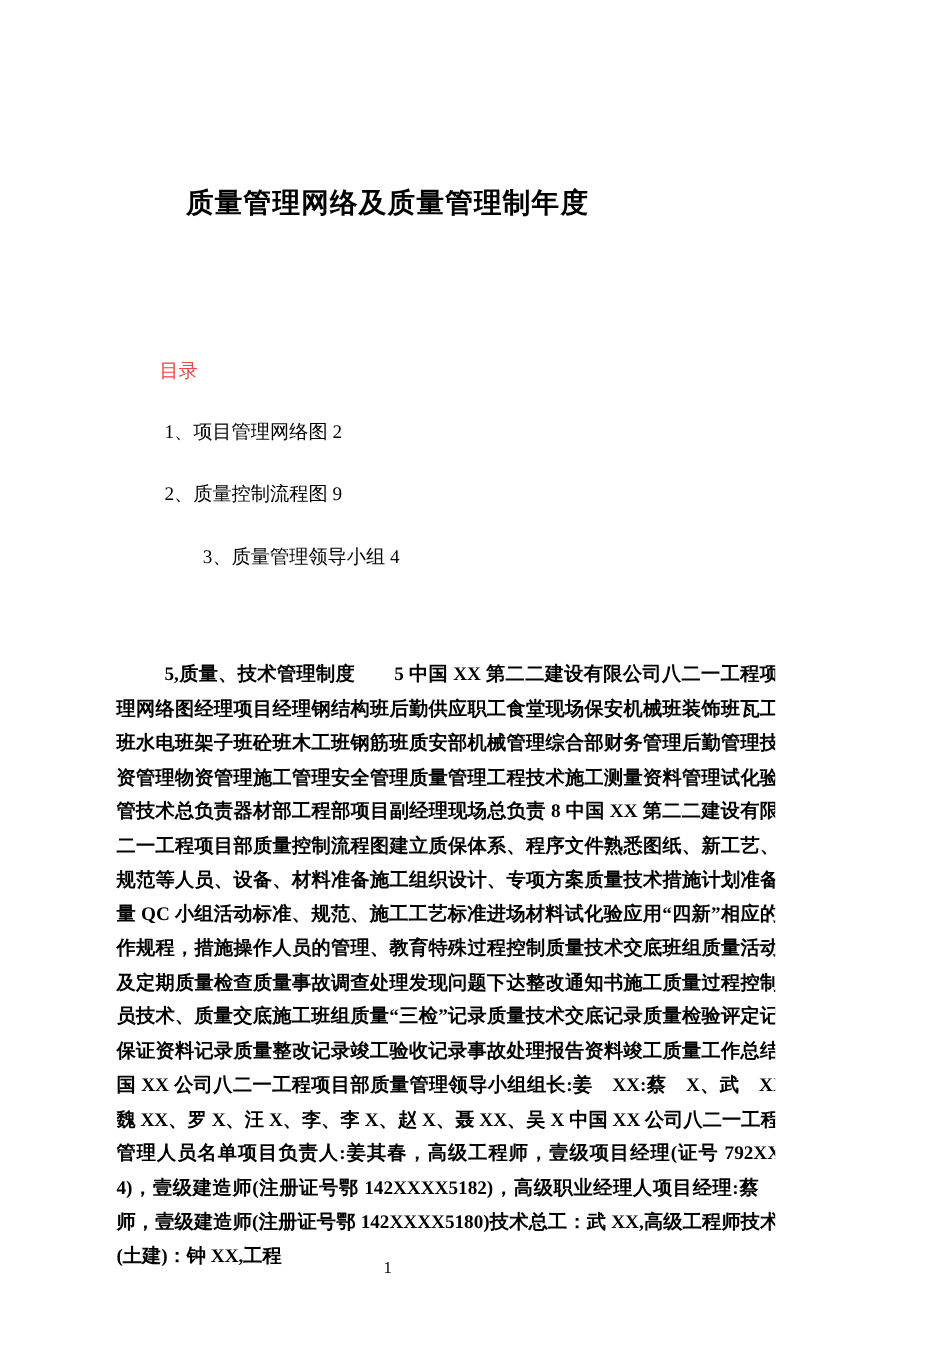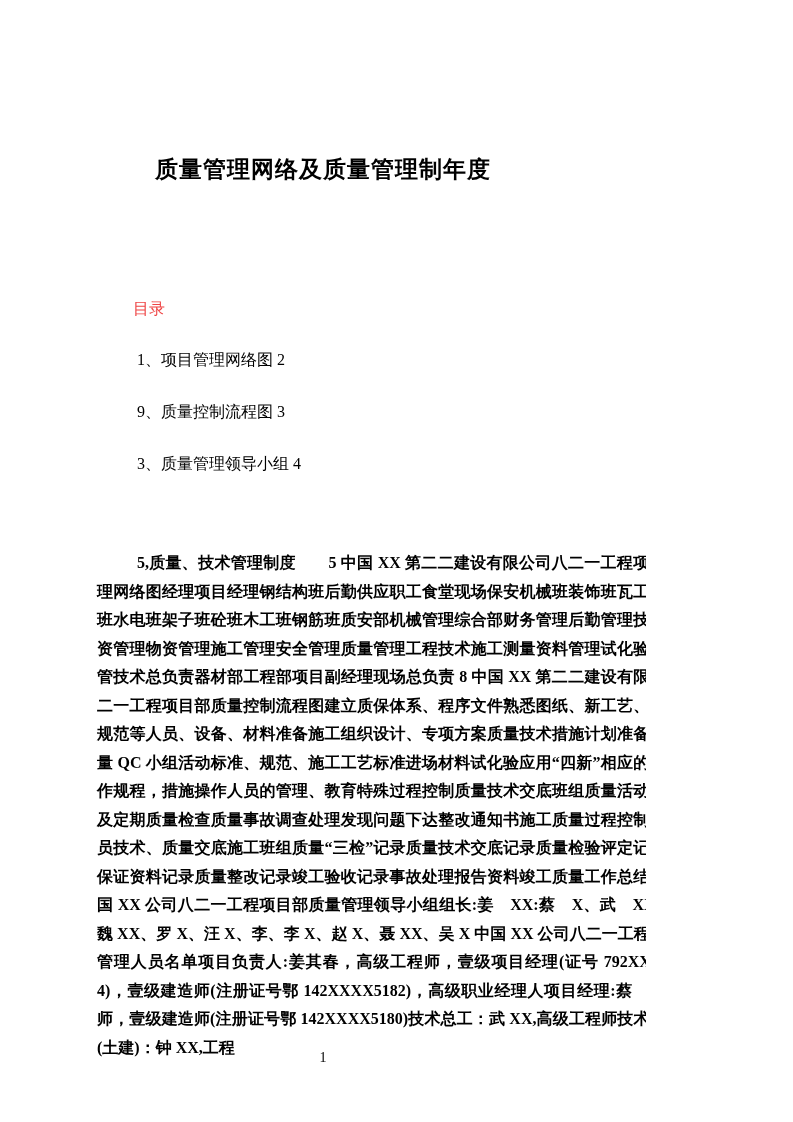--- a/index.html
+++ b/index.html
@@ -37,21 +37,21 @@
   }
   .toc-item {
     position: absolute;
     left: 137px;
     font-size: 16px;
     color: #000000;
     white-space: nowrap;
   }
   .toc-item-0 { top: 350px; font-family: Liberation Serif, serif; }
   .toc-item-1 { top: 402px; }
-  .toc-item-2 { top: 454px; }
+  .toc-item-2 { top: 454px; margin-left: 32px; }
   .toc-item-3 { top: 506px; }
   .doc-body {
     position: absolute;
     top: 549px;
     left: 97px;
     width: 601px;
     font-size: 16px;
     line-height: 28.5px;
     text-align: justify;
     text-indent: 40px;
@@ -73,21 +73,21 @@
 <body>
 
 <div class="page">
 
   <h1 class="doc-title">质量管理网络及质量管理制年度</h1>
 
   <div class="toc-heading">目录</div>
 
   <div class="toc-item toc-item-0">1、项目管理网络图 2</div>
 
-  <div class="toc-item toc-item-1">9、质量控制流程图 3</div>
+  <div class="toc-item toc-item-1">2、质量控制流程图 9</div>
 
   <div class="toc-item toc-item-2">3、质量管理领导小组 4</div>
 
 
   <div class="doc-body">5,质量、技术管理制度　　5 中国 XX 第二二建设有限公司八二一工程项目部管理网络图经理项目经理钢结构班后勤供应职工食堂现场保安机械班装饰班瓦工班抹灰班水电班架子班砼班木工班钢筋班质安部机械管理综合部财务管理后勤管理技术部劳资管理物资管理施工管理安全管理质量管理工程技术施工测量资料管理试化验技术主管技术总负责器材部工程部项目副经理现场总负责 8 中国 XX 第二二建设有限公司八二一工程项目部质量控制流程图建立质保体系、程序文件熟悉图纸、新工艺、标准、规范等人员、设备、材料准备施工组织设计、专项方案质量技术措施计划准备工作质量 QC 小组活动标准、规范、施工工艺标准进场材料试化验应用“四新”相应的技术操作规程，措施操作人员的管理、教育特殊过程控制质量技术交底班组质量活动日日常及定期质量检查质量事故调查处理发现问题下达整改通知书施工质量过程控制作业人员技术、质量交底施工班组质量“三检”记录质量技术交底记录质量检验评定记录质量保证资料记录质量整改记录竣工验收记录事故处理报告资料竣工质量工作总结评比中国 XX 公司八二一工程项目部质量管理领导小组组长:姜　XX:蔡　X、武　XX 组员:魏 XX、罗 X、汪 X、李、李 X、赵 X、聂 XX、吴 X 中国 XX 公司八二一工程项目部管理人员名单项目负责人:姜其春，高级工程师，壹级项目经理(证号 792XXXX0014)，壹级建造师(注册证号鄂 142XXXX5182)，高级职业经理人项目经理:蔡　X,工程师，壹级建造师(注册证号鄂 142XXXX5180)技术总工：武 XX,高级工程师技术负责人(土建)：钟 XX,工程</div>
 
   <div class="page-footer">1</div>
 
 </div>
 

